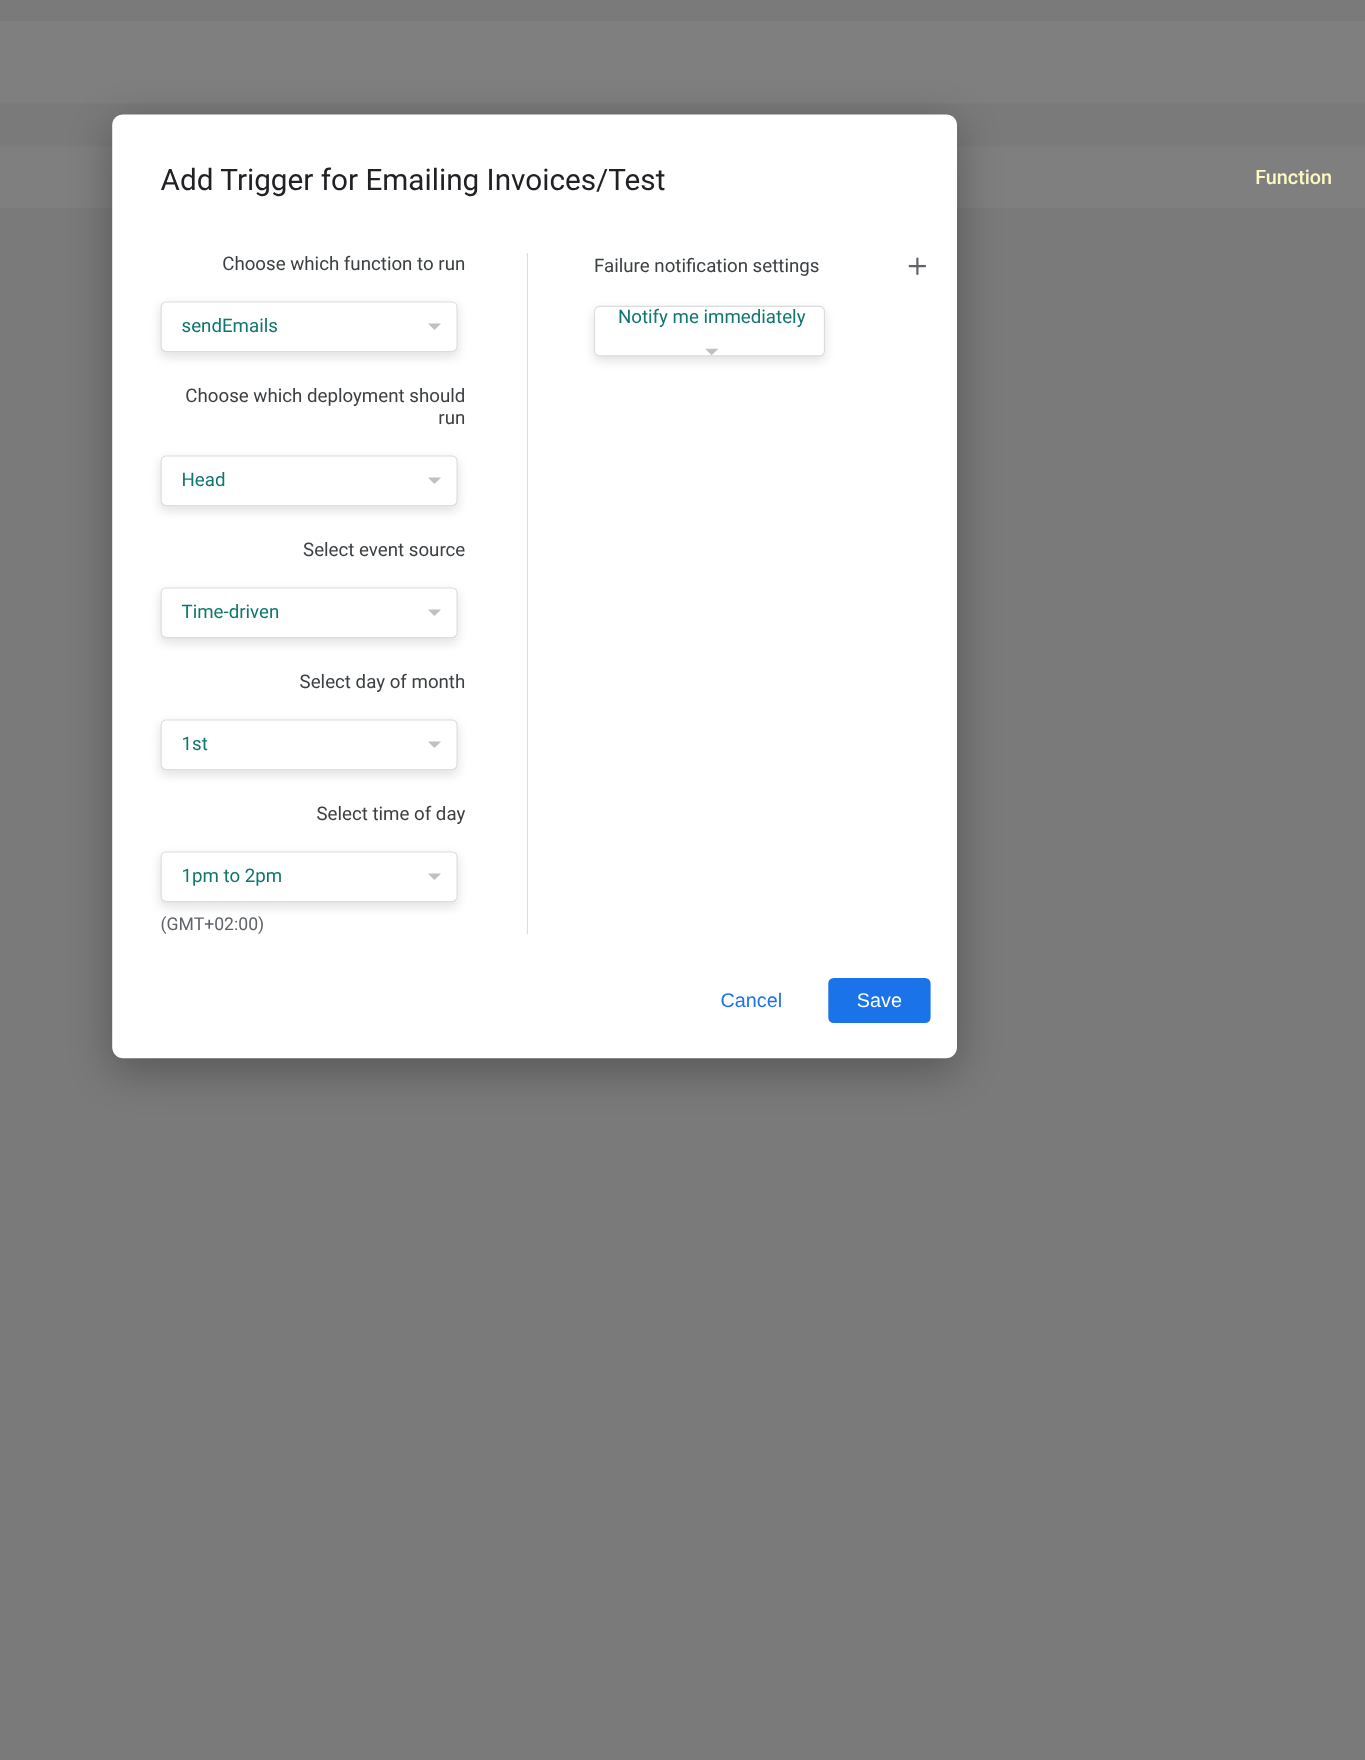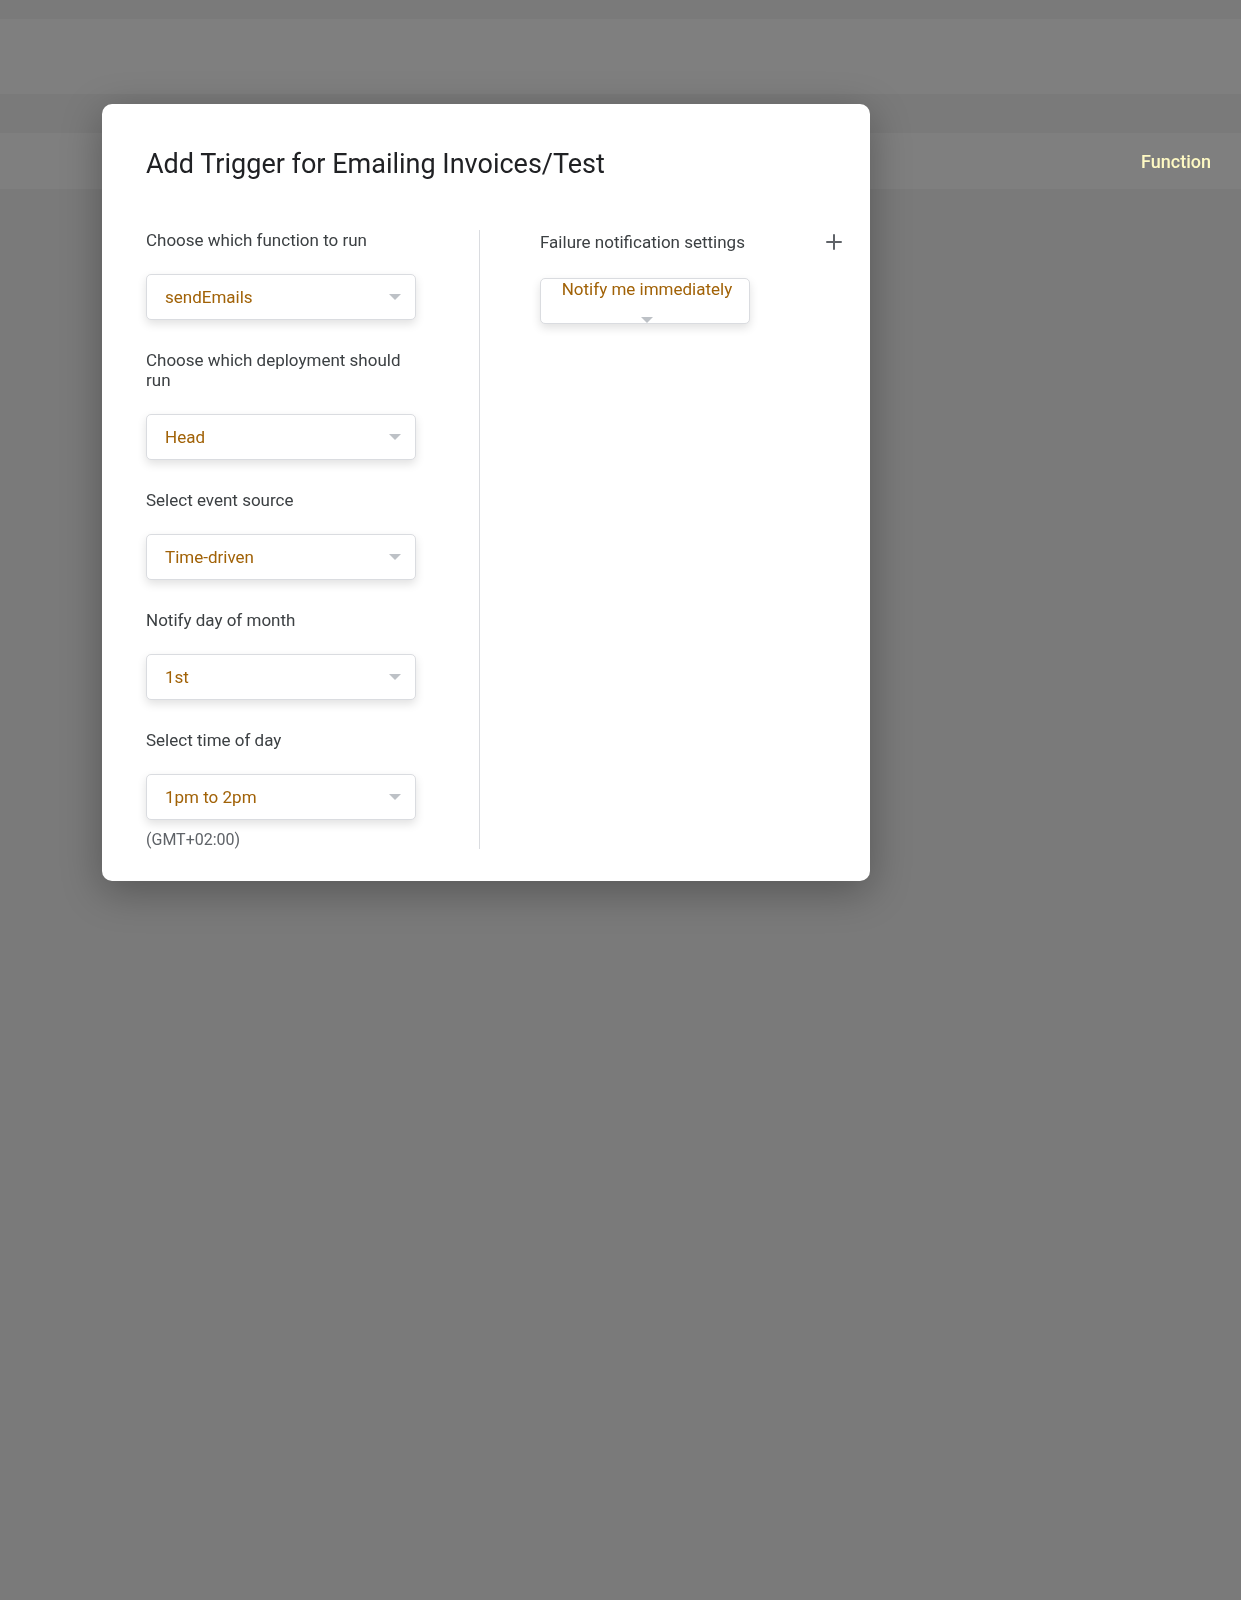--- a/index.html
+++ b/index.html
@@ -70,20 +70,21 @@
   }
   .field-group {
     margin-bottom: 30px;
   }
   .field-label {
     font-size: 17px;
     color: #3c4043;
     font-weight: 400;
     margin-bottom: 24px;
     display: block;
+    text-align: right;
   }
   .right-header {
     display: flex;
     justify-content: space-between;
     align-items: center;
     margin-bottom: 24px;
   }
   .right-header .field-label {
     margin-bottom: 0;
   }
@@ -100,21 +101,21 @@
     width: 270px;
     height: 46px;
     border: 1px solid #dadce0;
     border-radius: 5px;
     background: #ffffff;
     display: flex;
     align-items: center;
     justify-content: space-between;
     padding: 0 14px 0 18px;
     font-size: 17px;
-    color: #a16207;
+    color: #0f766e;
     cursor: pointer;
     box-shadow: 0 4px 10px rgba(0,0,0,0.12);
   }
   .select-box.narrow {
     width: 210px;
     flex-direction: column;
   }
   .caret {
     width: 0;
     height: 0;
@@ -189,21 +190,21 @@
       <div class="field-group">
         <span class="field-label">Select event source</span>
         <div class="select-box">
           <span>Time-driven</span>
           <span class="caret"></span>
         </div>
       </div>
 
 
       <div class="field-group">
-        <span class="field-label">Notify day of month</span>
+        <span class="field-label">Select day of month</span>
         <div class="select-box">
           <span>1st</span>
           <span class="caret"></span>
         </div>
       </div>
 
       <div class="field-group" style="margin-bottom:0;">
         <span class="field-label">Select time of day</span>
         <div class="select-box">
           <span>1pm to 2pm</span>
@@ -224,13 +225,17 @@
         </div>
       </div>
       <div class="select-box narrow">
         <span>Notify me immediately</span>
         <span class="caret"></span>
       </div>
     </div>
 
   </div>
 
+  <div class="modal-footer">
+    <button class="btn-cancel">Cancel</button>
+    <button class="btn-save">Save</button>
+  </div>
 </div>
 
 </body></html>

